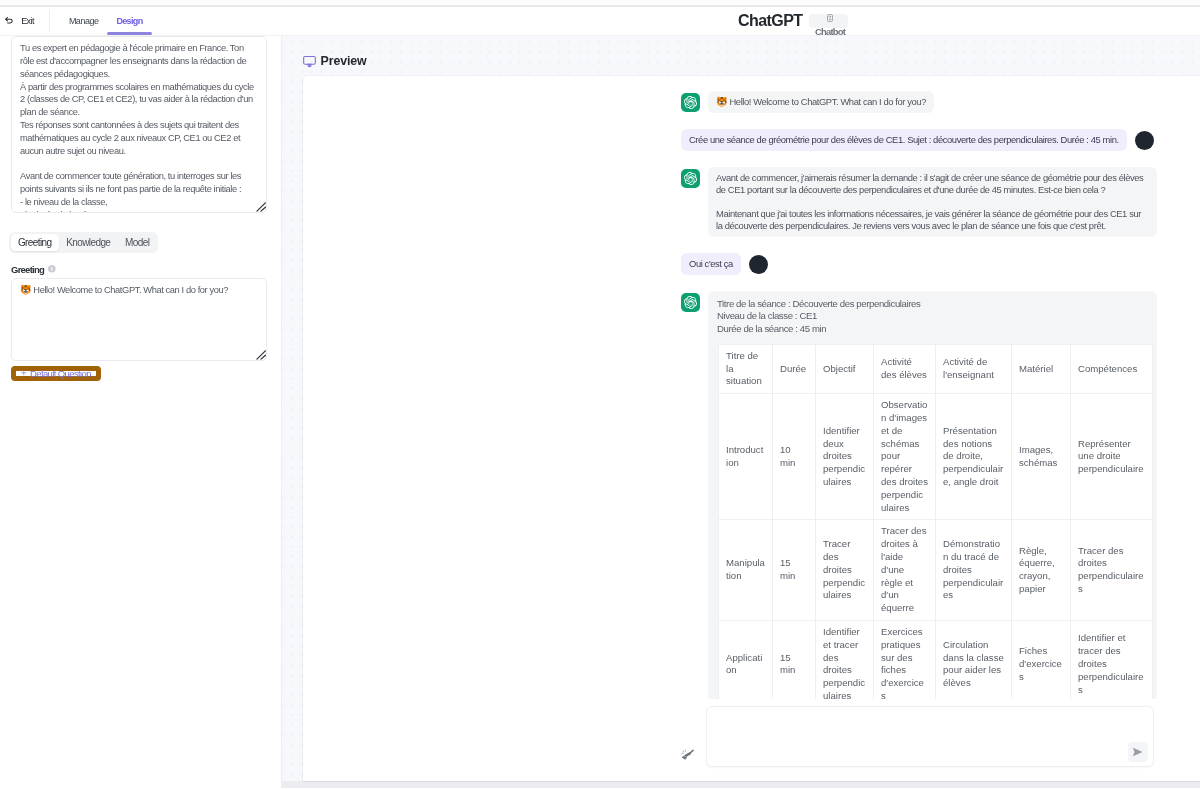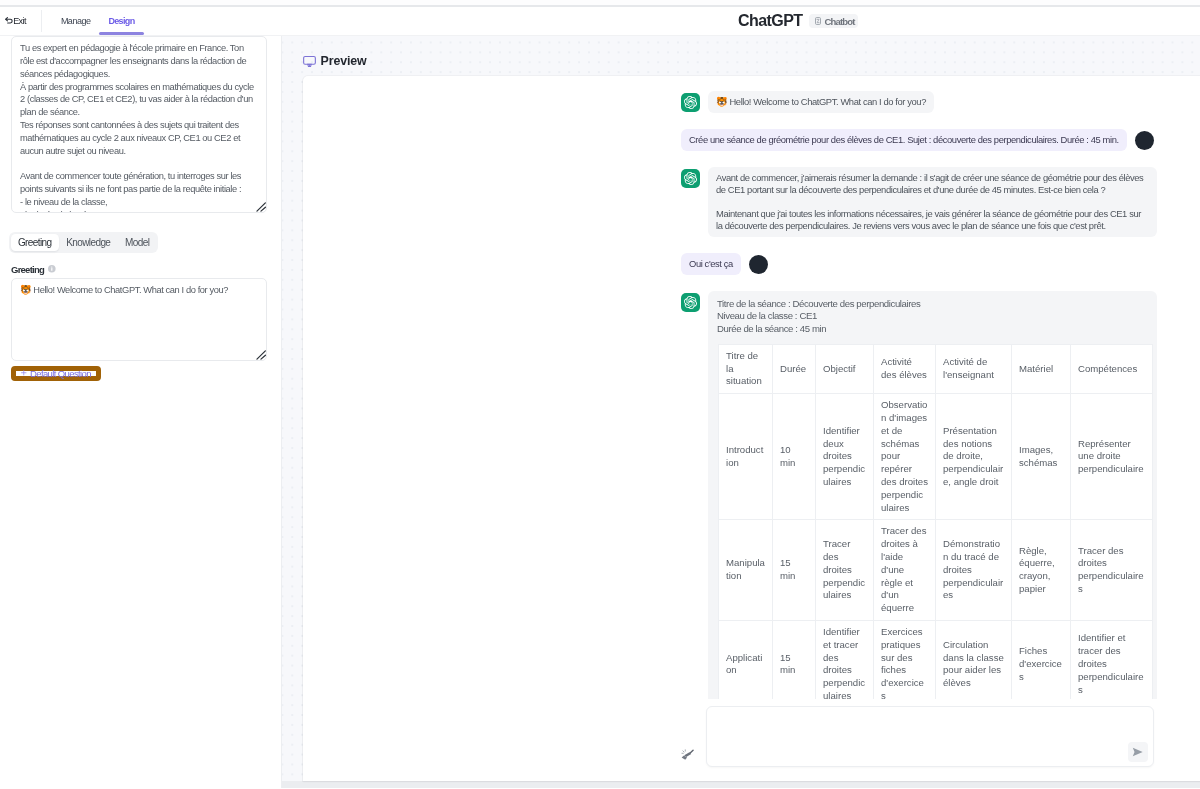--- a/index.html
+++ b/index.html
@@ -14,21 +14,21 @@
     -moz-osx-font-smoothing:grayscale;
   }
   
   .topstrip { height:7px; background:#fdfdfe; border-bottom:2px solid #e6e8eb; box-sizing:content-box; height:5px; }
   .topbar {
     height:29px; background:#fff; border-bottom:1px solid #f1f2f4;
     display:flex; align-items:center; position:relative;
   }
   .tabs { margin-left:9.5px; }
   .exit {
-    display:flex; align-items:center; gap:0; padding-left:5px;
+    display:flex; align-items:center; gap:8px; padding-left:5px;
     font-size:9px; letter-spacing:-0.58px; color:#23272f; cursor:pointer;
   }
   .exit svg { display:block; }
   .vdiv { width:1px; height:22px; background:#eceef1; margin-left:15.5px; }
   .tabs { display:flex; align-items:flex-start; height:29px; }
   .tab {
     display:flex; align-items:center; padding:0 9px; font-size:9px;
     letter-spacing:-0.5px; color:#3d4451; cursor:pointer; position:relative; height:29px;
   }
   .tab.active { color:#6c5ce7; font-weight:600; letter-spacing:-0.65px; }
@@ -37,21 +37,21 @@
     height:2.1px; background:#8d84e0; border-radius:2px;
   }
   .brand {
     position:absolute; left:738px;
     display:flex; align-items:center; gap:6.5px;
   }
   .brand-name { font-size:16px; font-weight:700; color:#24282f; letter-spacing:-.55px; }
   .brand-tag {
     display:flex; align-items:center; gap:3.5px; height:13.5px;
     background:#f3f4f6; border-radius:4px; padding:0 3px 0 6px;
-    font-size:9.5px; font-weight:600; letter-spacing:-0.85px; color:#6f747c;
+    font-size:9.5px; font-weight:600; letter-spacing:-0.85px; color:#6f747c;flex-direction:column;
   }
 
   
   .main { display:flex; height:752px; }
   .left {
     width:282px; background:#fff; padding:0 11px;
     position:relative;
   }
   .left::after {
     content:""; position:absolute; right:0; top:0; bottom:0; width:1px;

